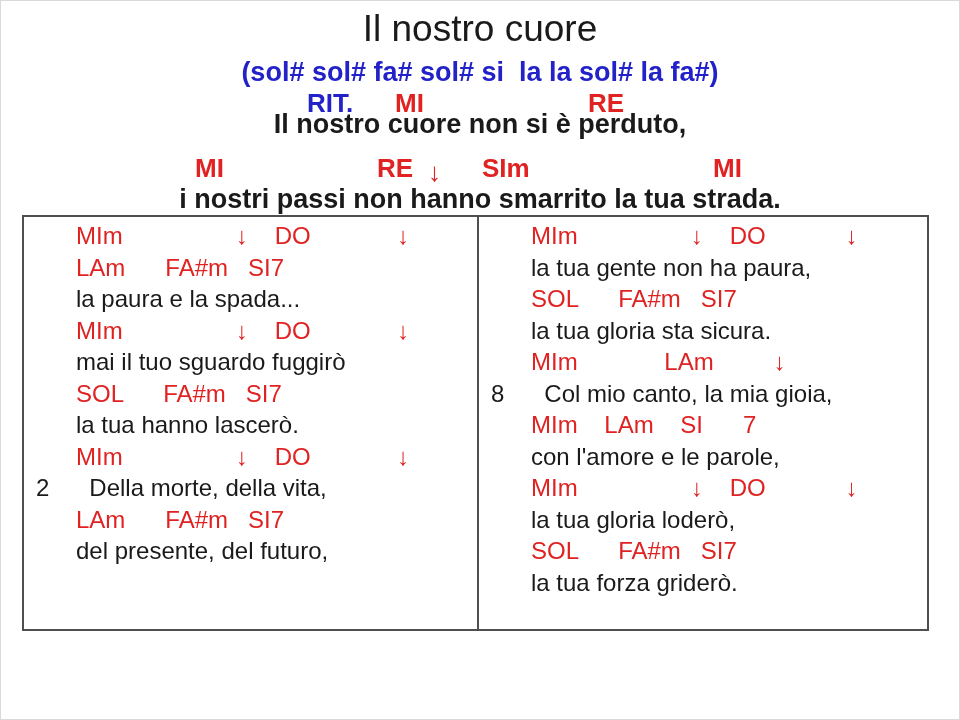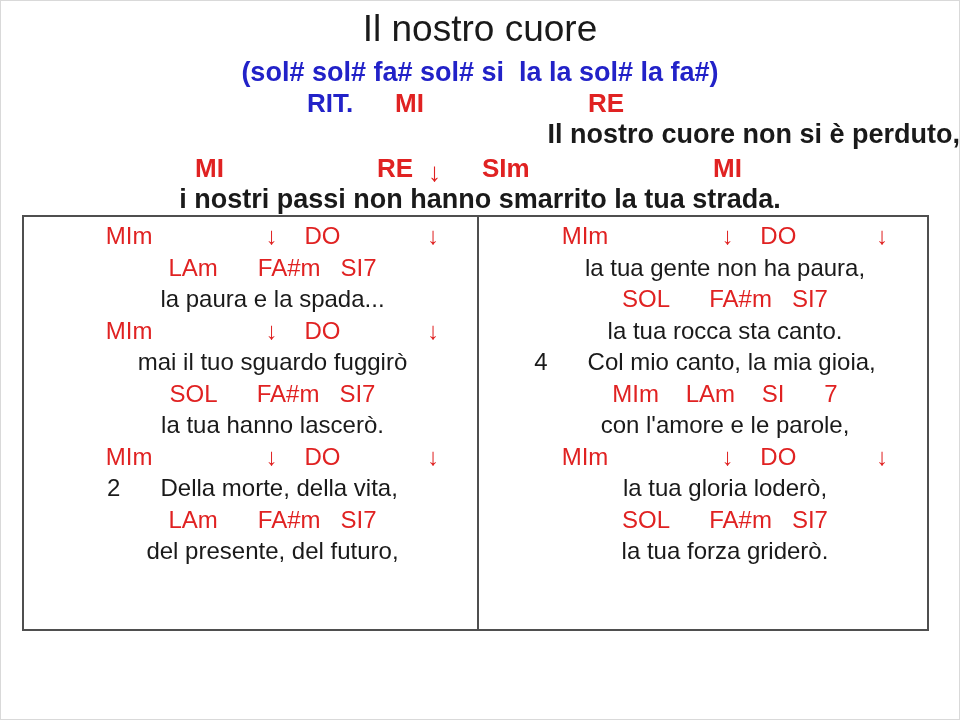--- a/index.html
+++ b/index.html
@@ -7,21 +7,21 @@
     width:960px;height:720px;background:#ffffff;position:relative;overflow:hidden;
     font-family:"Liberation Sans","DejaVu Sans",sans-serif;color:#1a1a1a;
   }
   .slide{position:absolute;inset:0;outline:1px solid #d9d9d9;outline-offset:-1px;}
 
   
   .hline{position:absolute;left:0;width:100%;text-align:center;white-space:pre;}
   .title{top:8px;font-size:37px;font-weight:400;}
   .intro{top:57px;font-size:27px;font-weight:700;color:var(--note-blue,#2222c8);}
   .lyricline{font-size:27px;font-weight:700;color:#1a1a1a;}
-  .l4{top:119px;text-align:right;}
+  .l4{top:109px;}
   .l6{top:184px;}
 
   
   .posline{position:absolute;left:0;top:0;width:100%;height:30px;}
   .posline span{position:absolute;top:0;font-size:26px;font-weight:700;color:var(--chord-red,#e02222);white-space:pre;}
   .line3{top:88px;}
   .line3 .rit{left:307px;color:var(--note-blue,#2222c8);}
   .line3 .mi {left:395px;}
   .line3 .re {left:588px;}
   .line5{top:153px;}
@@ -29,21 +29,21 @@
   .line5 .re {left:377px;}
   .line5 .arr{left:428px;top:4px;}
   .line5 .sim{left:466px;margin-left:16px;}
   .line5 .mi2{left:713px;}
 
   
   .versetable{
     position:absolute;left:22px;top:215px;width:907px;height:416px;
     border:2px solid #4f4f4f;display:flex;box-sizing:border-box;background:#ffffff;
   }
-  .col{box-sizing:border-box;padding:3px 8px 0 12px;text-align:center;}
+  .col{box-sizing:border-box;padding:3px 8px 0 12px;}
   .col.left{width:455px;border-right:2px solid #4f4f4f;}
   .col.right{flex:1;}
   .vline{white-space:pre;font-size:24px;line-height:31.5px;color:#1a1a1a;}
   .vline.chord{color:var(--chord-red,#e02222);}
 </style>
 </head>
 <body>
 
 <div class="slide">
 
@@ -80,22 +80,23 @@
       <div class="vline lyric">      la tua hanno lascerò.</div>
       <div class="vline chord">      MIm                 ↓    DO             ↓</div>
       <div class="vline lyric">2      Della morte, della vita,</div>
       <div class="vline chord">      LAm      FA#m   SI7</div>
       <div class="vline lyric">      del presente, del futuro,</div>
     </div>
     <div class="col right">
       <div class="vline chord">      MIm                 ↓    DO            ↓</div>
       <div class="vline lyric">      la tua gente non ha paura,</div>
       <div class="vline chord">      SOL      FA#m   SI7</div>
-      <div class="vline lyric">      la tua rocca sta canto.</div>
-      <div class="vline lyric">4      Col mio canto, la mia gioia,</div>
+      <div class="vline lyric">      la tua gloria sta sicura.</div>
+      <div class="vline chord">      MIm             LAm         ↓</div>
+      <div class="vline lyric">8      Col mio canto, la mia gioia,</div>
       <div class="vline chord">      MIm    LAm    SI      7</div>
       <div class="vline lyric">      con l'amore e le parole,</div>
       <div class="vline chord">      MIm                 ↓    DO            ↓</div>
       <div class="vline lyric">      la tua gloria loderò,</div>
       <div class="vline chord">      SOL      FA#m   SI7</div>
       <div class="vline lyric">      la tua forza griderò.</div>
     </div>
   </div>
 
 </div>

